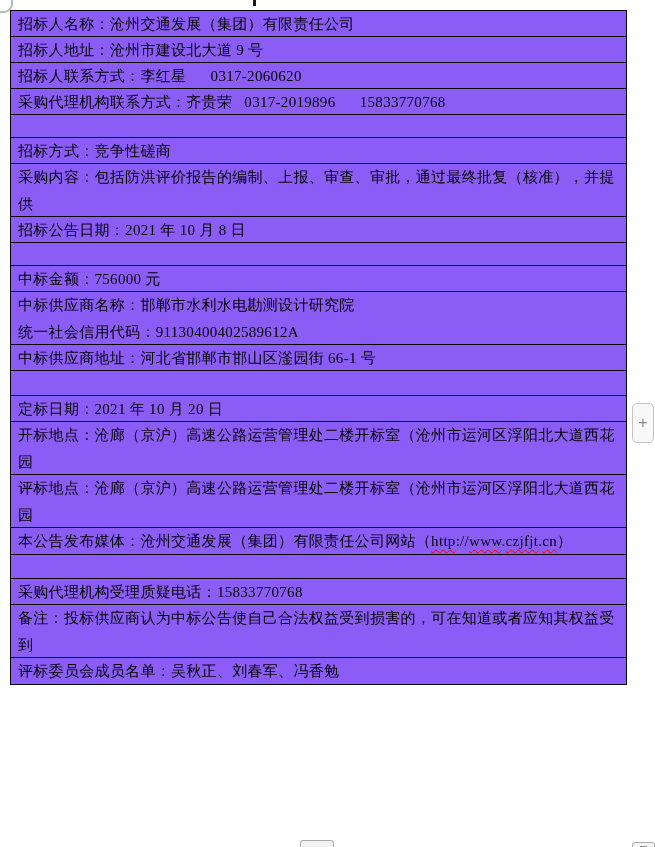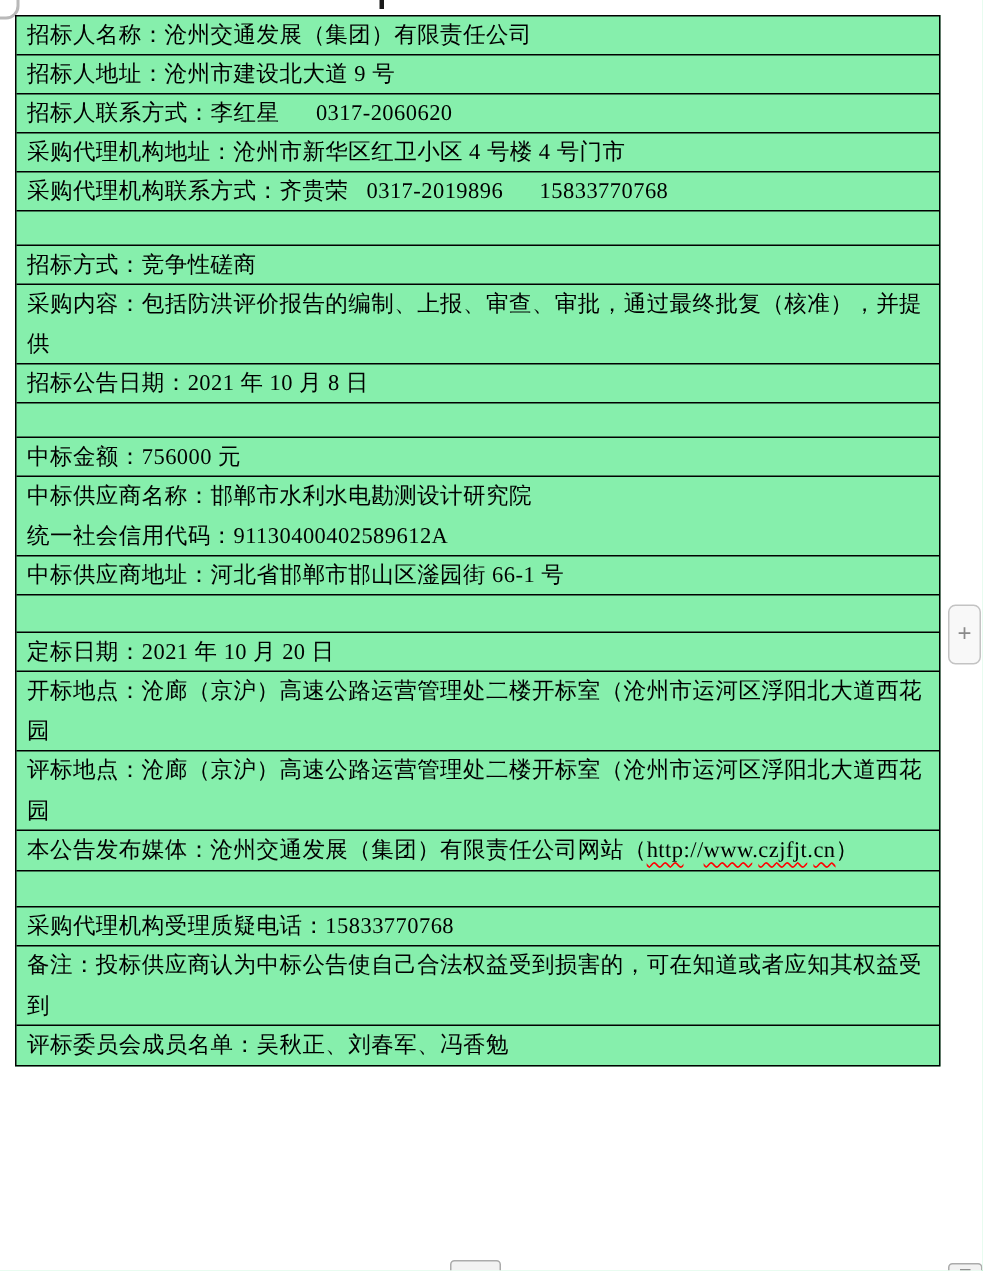--- a/index.html
+++ b/index.html
@@ -36,21 +36,21 @@
     height: 6px;
     background: #1a1a1a;
   }
   .doc-table {
     position: absolute;
     left: 10px;
     top: 10px;
     width: 617px;
     border: 1px solid #000000;
     box-sizing: border-box;
-    background: #86efac;
+    background: #8b5cf6;
   }
   .tr {
     border-bottom: 1px solid #000000;
     box-sizing: border-box;
     overflow: hidden;
   }
   .tr:last-child { border-bottom: none; }
   .td {
     padding: 0 6px 0 7px;
     font-size: 15px;
@@ -121,23 +121,20 @@
     <div class="tr h27">
         <div class="td">招标人名称：沧州交通发展（集团）有限责任公司</div>
       </div>
     <div class="tr h27">
         <div class="td">招标人地址：沧州市建设北大道 9 号</div>
       </div>
     <div class="tr h27">
         <div class="td">招标人联系方式：李红星      0317-2060620</div>
       </div>
     <div class="tr h27">
-        <div class="td">采购代理机构地址：沧州市新华区红卫小区 4 号楼 4 号门市</div>
-      </div>
-    <div class="tr h27">
         <div class="td">采购代理机构联系方式：齐贵荣   0317-2019896      15833770768</div>
       </div>
     <div class="tr h24">
         <div class="td"></div>
       </div>
     <div class="tr h27">
         <div class="td">招标方式：竞争性磋商</div>
       </div>
     <div class="tr h54">
         <div class="td">采购内容：包括防洪评价报告的编制、上报、审查、审批，通过最终批复（核准），并提供

